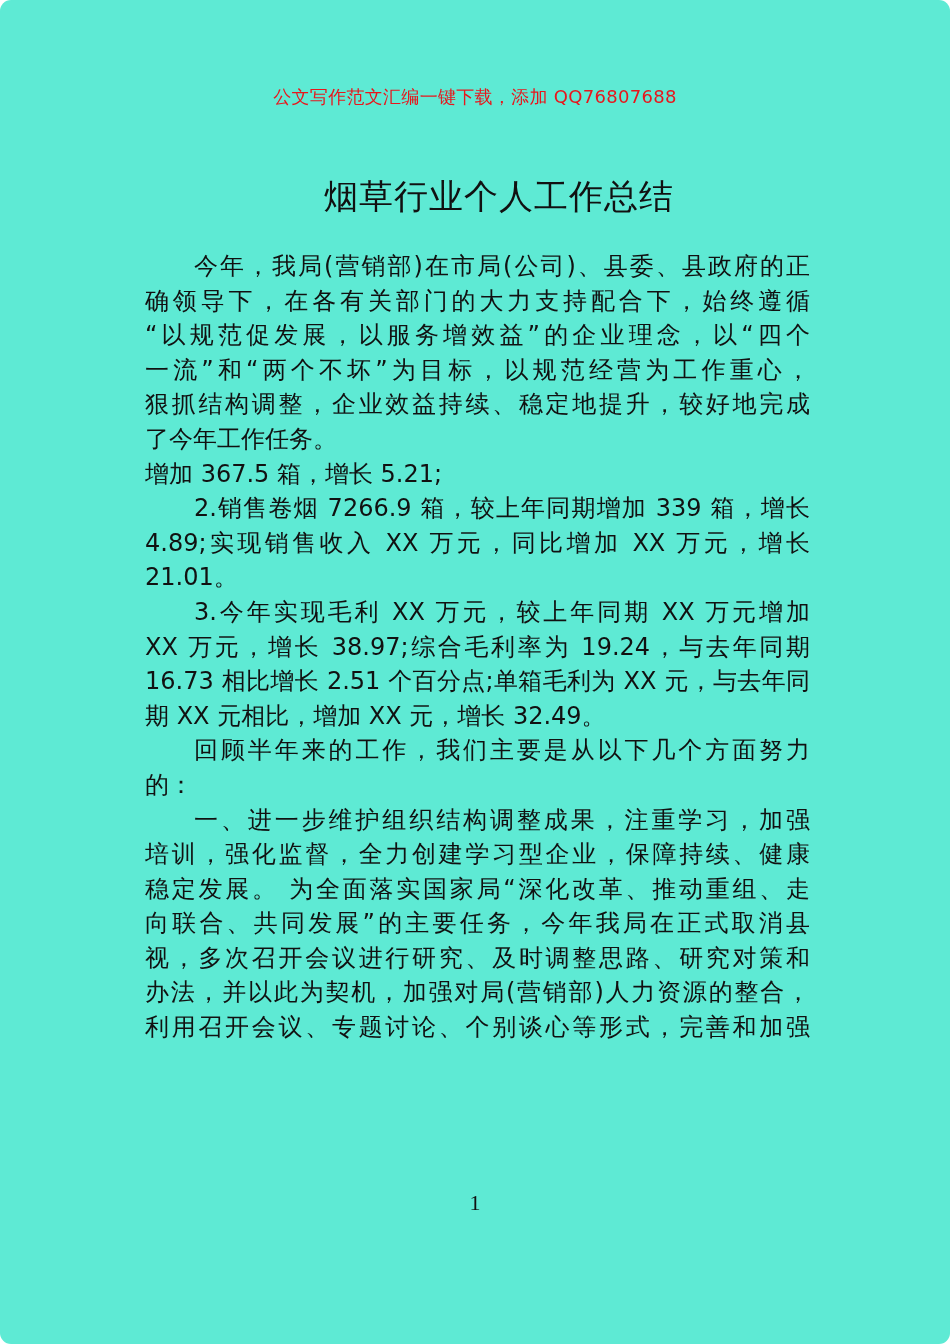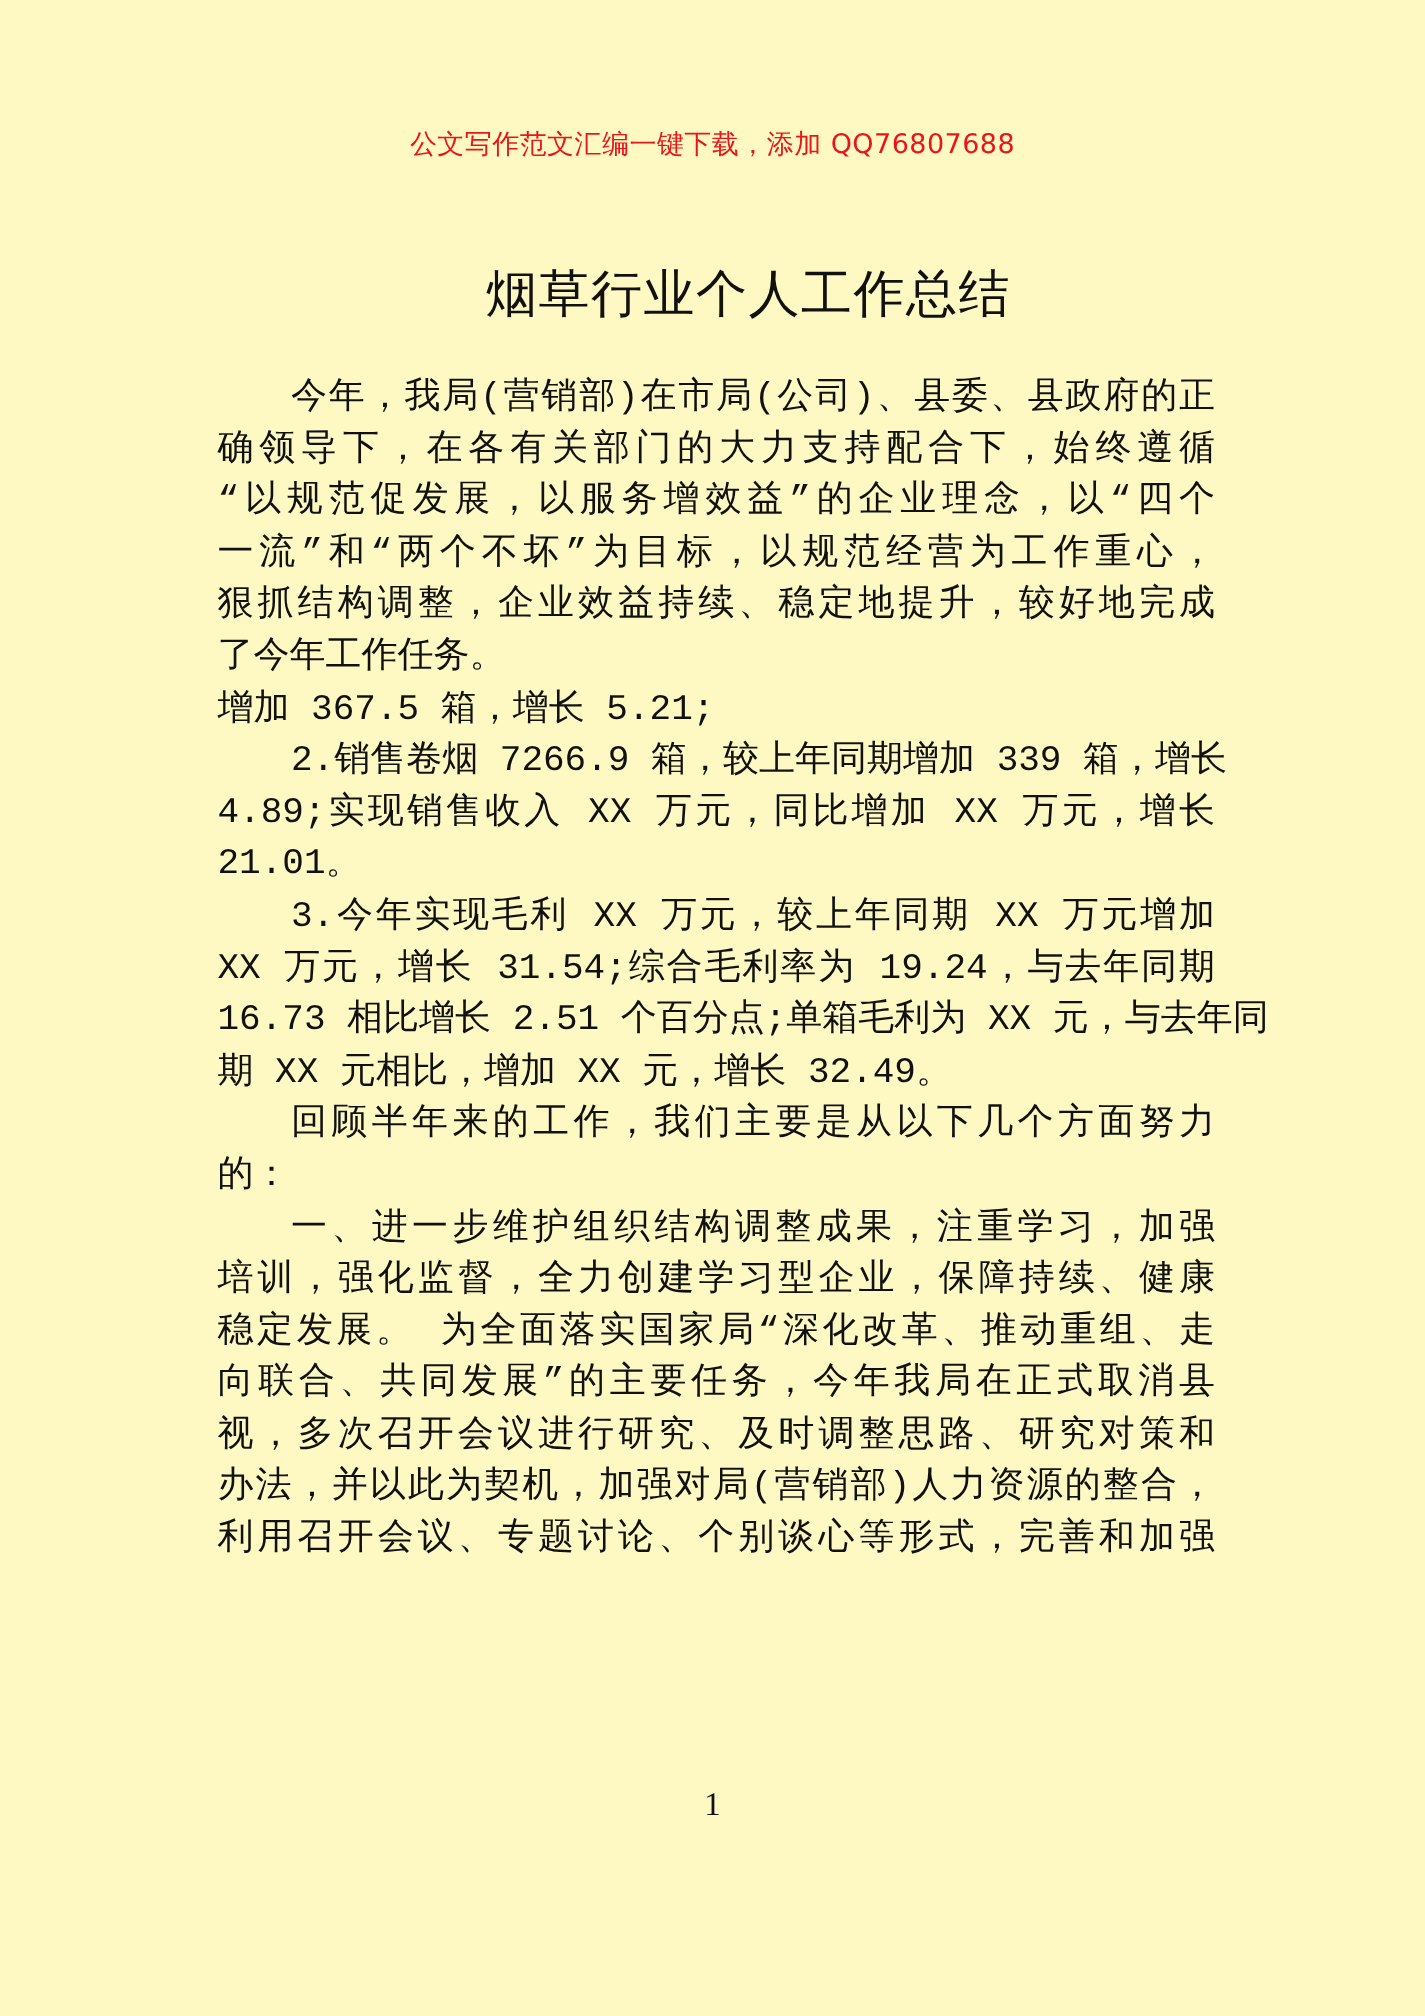--- a/index.html
+++ b/index.html
@@ -13,21 +13,22 @@
       position: relative;
       overflow: hidden;
       font-family: "DejaVu Sans", "Liberation Sans", sans-serif;
       color: #111111;
     }
     .page {
       position: absolute;
       left: 0; top: 0;
       width: 950px;
       height: 1344px;
-      background: #fef9c3;
+      background: #5eead4;
+      border-radius: 11px;
     }
     .watermark {
       position: absolute;
       top: 84px;
       left: 0;
       width: 950px;
       text-align: center;
       font-size: 18px;
       line-height: 26px;
       color: #e8161c;
@@ -53,21 +54,20 @@
     }
     .line {
       display: block;
       height: 34.6px;
       line-height: 34.6px;
       font-size: 24px;
       white-space: nowrap;
       text-align: justify;
       text-align-last: justify;
       color: #111111;
-      font-family: Liberation Mono, monospace;
     }
     .line.last {
       text-align-last: left;
     }
     .line.indent {
       padding-left: 49px;
     }
     .page-number {
       position: absolute;
       top: 1188px;
@@ -94,21 +94,21 @@
     <span class="line">确领导下，在各有关部门的大力支持配合下，始终遵循</span>
     <span class="line">“以规范促发展，以服务增效益”的企业理念，以“四个</span>
     <span class="line">一流”和“两个不坏”为目标，以规范经营为工作重心，</span>
     <span class="line">狠抓结构调整，企业效益持续、稳定地提升，较好地完成</span>
     <span class="line last">了今年工作任务。</span>
     <span class="line last">增加 367.5 箱，增长 5.21;</span>
     <span class="line indent">2.销售卷烟 7266.9 箱，较上年同期增加 339 箱，增长</span>
     <span class="line">4.89;实现销售收入 XX 万元，同比增加 XX 万元，增长</span>
     <span class="line last">21.01。</span>
     <span class="line indent">3.今年实现毛利 XX 万元，较上年同期 XX 万元增加</span>
-    <span class="line">XX 万元，增长 31.54;综合毛利率为 19.24，与去年同期</span>
+    <span class="line">XX 万元，增长 38.97;综合毛利率为 19.24，与去年同期</span>
     <span class="line">16.73 相比增长 2.51 个百分点;单箱毛利为 XX 元，与去年同</span>
     <span class="line last">期 XX 元相比，增加 XX 元，增长 32.49。</span>
     <span class="line indent">回顾半年来的工作，我们主要是从以下几个方面努力</span>
     <span class="line last">的：</span>
     <span class="line indent">一、进一步维护组织结构调整成果，注重学习，加强</span>
     <span class="line">培训，强化监督，全力创建学习型企业，保障持续、健康</span>
     <span class="line">稳定发展。 为全面落实国家局“深化改革、推动重组、走</span>
     <span class="line">向联合、共同发展”的主要任务，今年我局在正式取消县</span>
     <span class="line">视，多次召开会议进行研究、及时调整思路、研究对策和</span>
     <span class="line">办法，并以此为契机，加强对局(营销部)人力资源的整合，</span>

